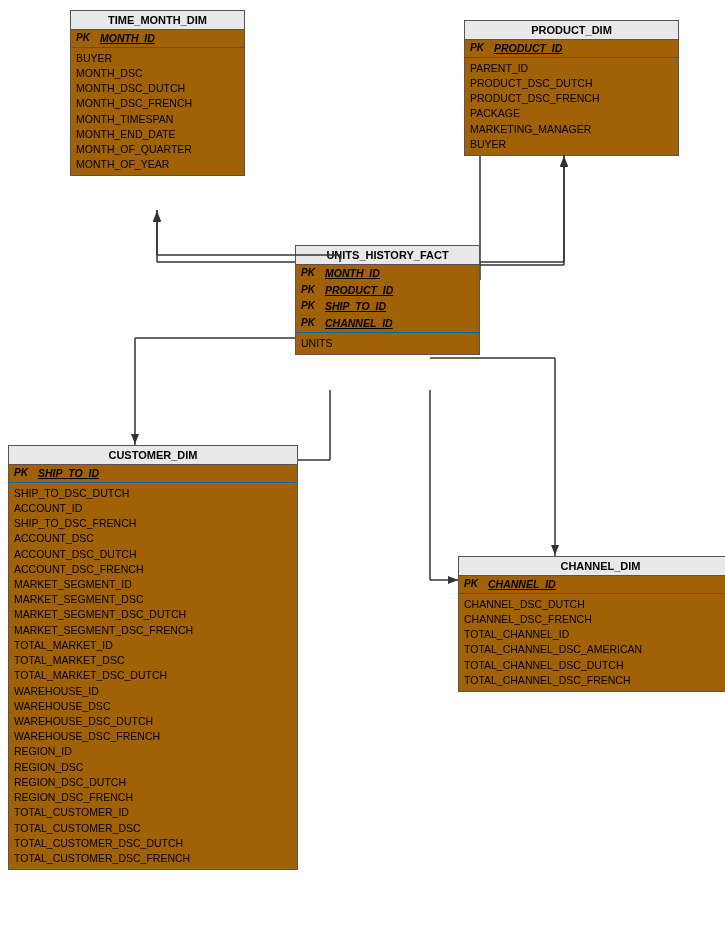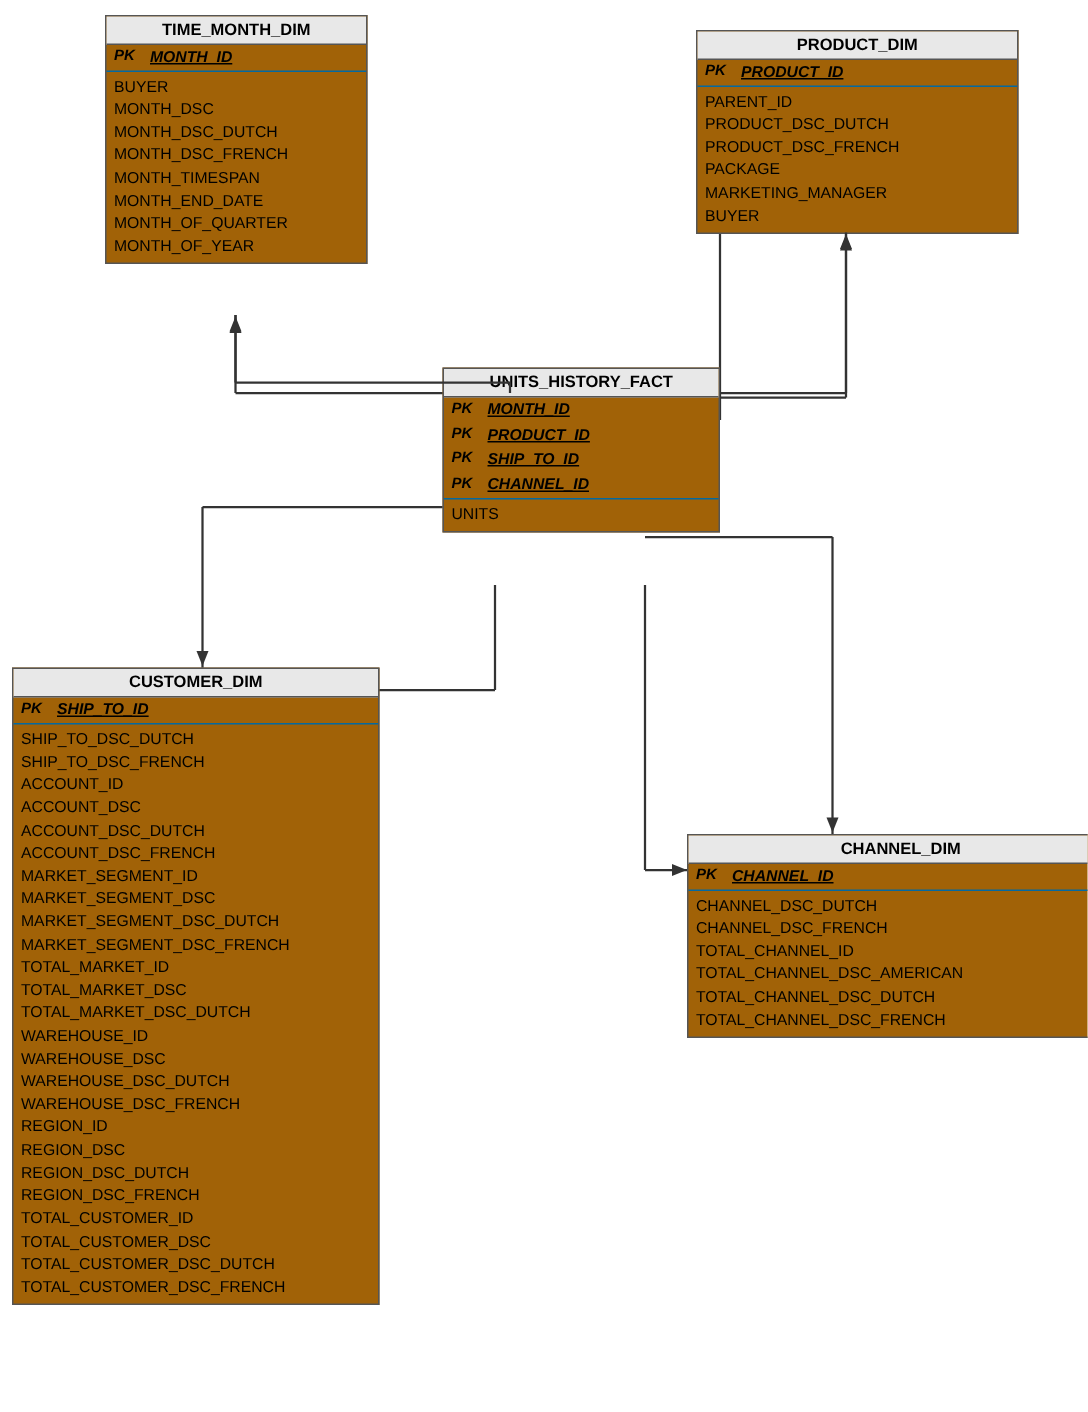--- a/index.html
+++ b/index.html
@@ -161,32 +161,32 @@
       <div class="table-row">
         <span class="pk-label">PK</span>
         <span class="pk-field">CHANNEL_ID</span>
       </div>
     </div>
     <div class="fields-section">
       <div class="field-row">UNITS</div>
     </div>
   </div>
 
-  <div class="table-box" style="left:8px; top:445px; width:245px;">
+  <div class="table-box" style="left:8px; top:445px; width:290px;">
     <div class="table-title">CUSTOMER_DIM</div>
     <div class="table-pk-section">
       <div class="table-row">
         <span class="pk-label">PK</span>
         <span class="pk-field">SHIP_TO_ID</span>
       </div>
     </div>
     <div class="fields-section">
       <div class="field-row">SHIP_TO_DSC_DUTCH</div>
+      <div class="field-row">ACCOUNT_ID</div>
       <div class="field-row">SHIP_TO_DSC_FRENCH</div>
-      <div class="field-row">ACCOUNT_ID</div>
       <div class="field-row">ACCOUNT_DSC</div>
       <div class="field-row">ACCOUNT_DSC_DUTCH</div>
       <div class="field-row">ACCOUNT_DSC_FRENCH</div>
       <div class="field-row">MARKET_SEGMENT_ID</div>
       <div class="field-row">MARKET_SEGMENT_DSC</div>
       <div class="field-row">MARKET_SEGMENT_DSC_DUTCH</div>
       <div class="field-row">MARKET_SEGMENT_DSC_FRENCH</div>
       <div class="field-row">TOTAL_MARKET_ID</div>
       <div class="field-row">TOTAL_MARKET_DSC</div>
       <div class="field-row">TOTAL_MARKET_DSC_DUTCH</div>

